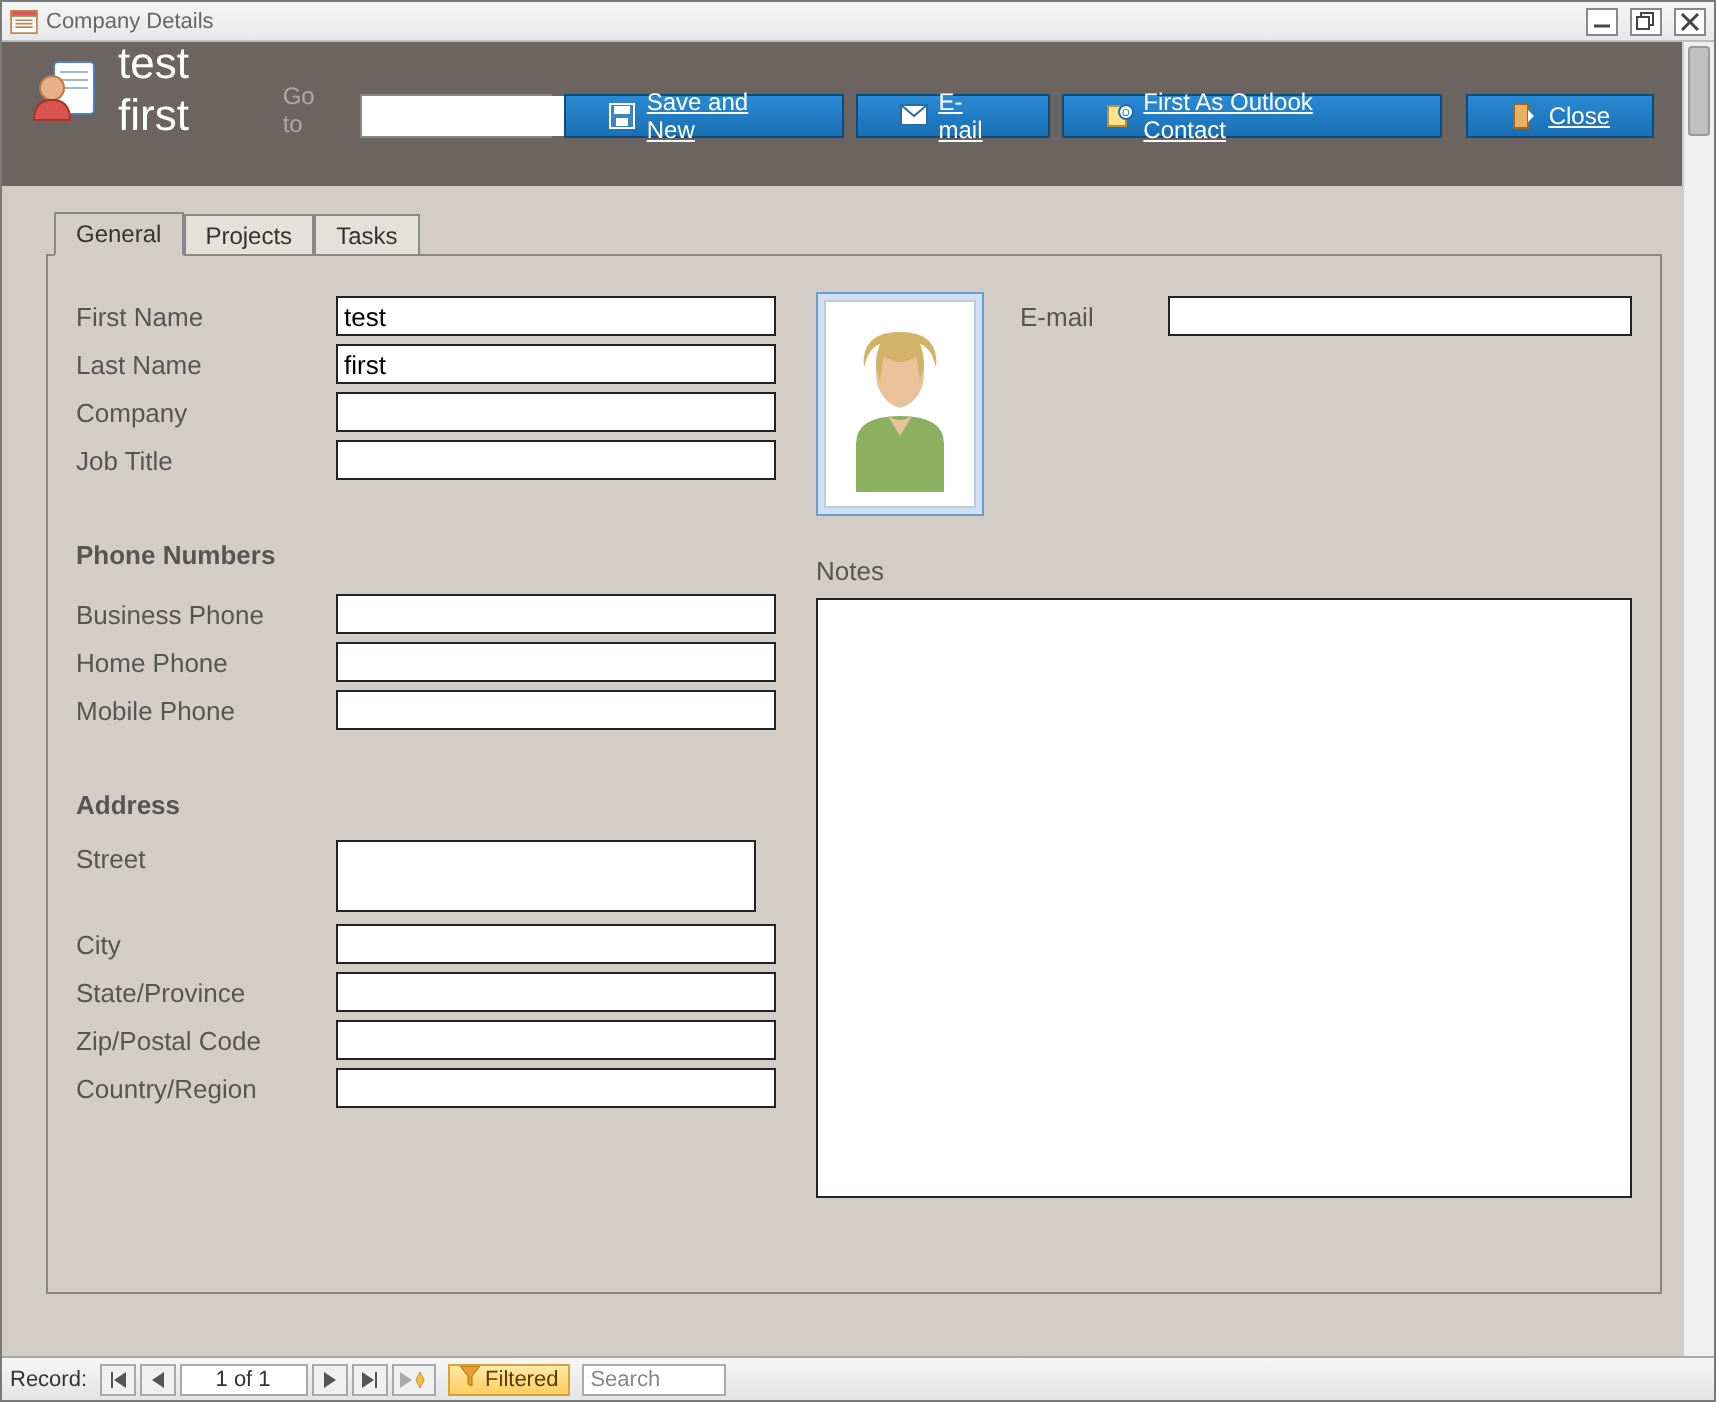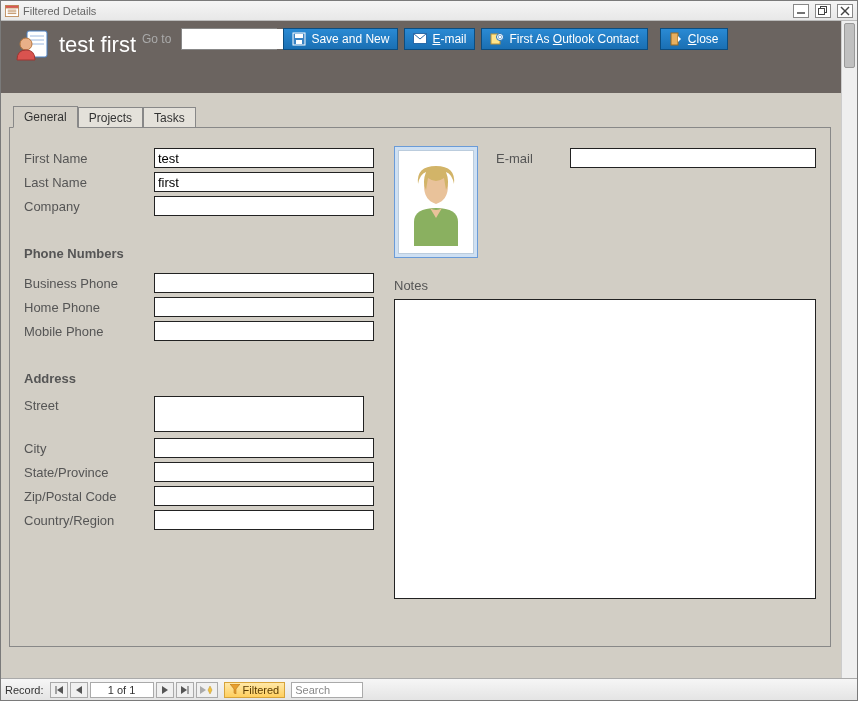--- a/index.html
+++ b/index.html
@@ -78,24 +78,24 @@
   .header-icon {
     width: 34px; height: 34px;
     margin-right: 10px;
   }
   .header-title {
     color: #fff;
     font-size: 22px;
     font-weight: 400;
   }
   .toolbar-row {
-    display: flex; align-items: center;
+    display: flex; align-items: flex-end;
     height: 28px;
     gap: 6px;
-    margin-top: 0px;
+    margin-top: 16px;
   }
   .goto-label {
     color: #aaa;
     font-size: 12px;
     margin-right: 4px;
     margin-left: 6px;
   }
   .goto-combo {
     width: 96px; height: 22px;
     display: flex; align-items: stretch;
@@ -112,35 +112,36 @@
     border-left: 1px solid #888;
     display: flex; align-items:center; justify-content:center;
     font-size: 8px; color:#333;
   }
   .tool-btn {
     height: 22px;
     background: linear-gradient(#2a8ad4,#1a6fb3);
     border: 1px solid #0c4d80;
     color: #fff;
     font-size: 12px;
-    padding: 0 8px;
+    padding: 0 21px;
     display: flex; align-items: center;
     gap: 5px;
+    text-decoration: underline;
   }
   .tool-btn .underline { text-decoration: underline; }
   .tool-btn .ico {
     width: 14px; height: 14px;
     display:inline-flex; align-items:center; justify-content:center;
   }
   .tool-spacer { flex: 1; }
   .form-area {
     flex: 1;
     margin-right: 16px;
     background: #d2cec5;
-    padding: 10px 10px 10px 8px;
+    padding: 10px 10px 10px 22px;
     position: relative;
   }
   .tabstrip {
     display: flex;
     align-items: flex-end;
     height: 24px;
     margin-left: 4px;
   }
   .tab {
     border: 1px solid #888;
@@ -296,21 +297,21 @@
   <div class="titlebar">
     <span class="form-icon">
       <svg viewBox="0 0 16 14" width="14" height="12">
         <rect x="0.5" y="0.5" width="15" height="13" fill="#fff" stroke="#b85" stroke-width="1"></rect>
         <rect x="0.5" y="0.5" width="15" height="3" fill="#d55" stroke="#b85" stroke-width="1"></rect>
         <line x1="3" y1="6" x2="13" y2="6" stroke="#b85"></line>
         <line x1="3" y1="8" x2="13" y2="8" stroke="#b85"></line>
         <line x1="3" y1="10" x2="13" y2="10" stroke="#b85"></line>
       </svg>
     </span>
-    <span>Filtered Details</span>
+    <span>Company Details</span>
     <span class="spacer"></span>
     <div class="win-btns">
       <div class="win-btn">
         <svg width="10" height="8" viewBox="0 0 10 8">
             <line x1="1" y1="6" x2="9" y2="6" stroke="#444" stroke-width="1.5"></line>
           </svg>
       </div>
       <div class="win-btn">
         <svg width="10" height="10" viewBox="0 0 10 10">
           <rect x="2.5" y="0.5" width="6" height="6" fill="none" stroke="#444"></rect>
@@ -409,20 +410,24 @@
               <input class="fld" value="test" style="">
             </div>
             <div class="row">
               <span class="lbl">Last Name</span>
               <input class="fld" value="first" style="">
             </div>
             <div class="row">
               <span class="lbl">Company</span>
               <input class="fld" value="" style="">
             </div>
+            <div class="row">
+              <span class="lbl">Job Title</span>
+              <input class="fld" value="" style="">
+            </div>
 
             <div class="section-hdr">Phone Numbers</div>
             <div class="row">
               <span class="lbl">Business Phone</span>
               <input class="fld" value="" style="">
             </div>
             <div class="row">
               <span class="lbl">Home Phone</span>
               <input class="fld" value="" style="">
             </div>

